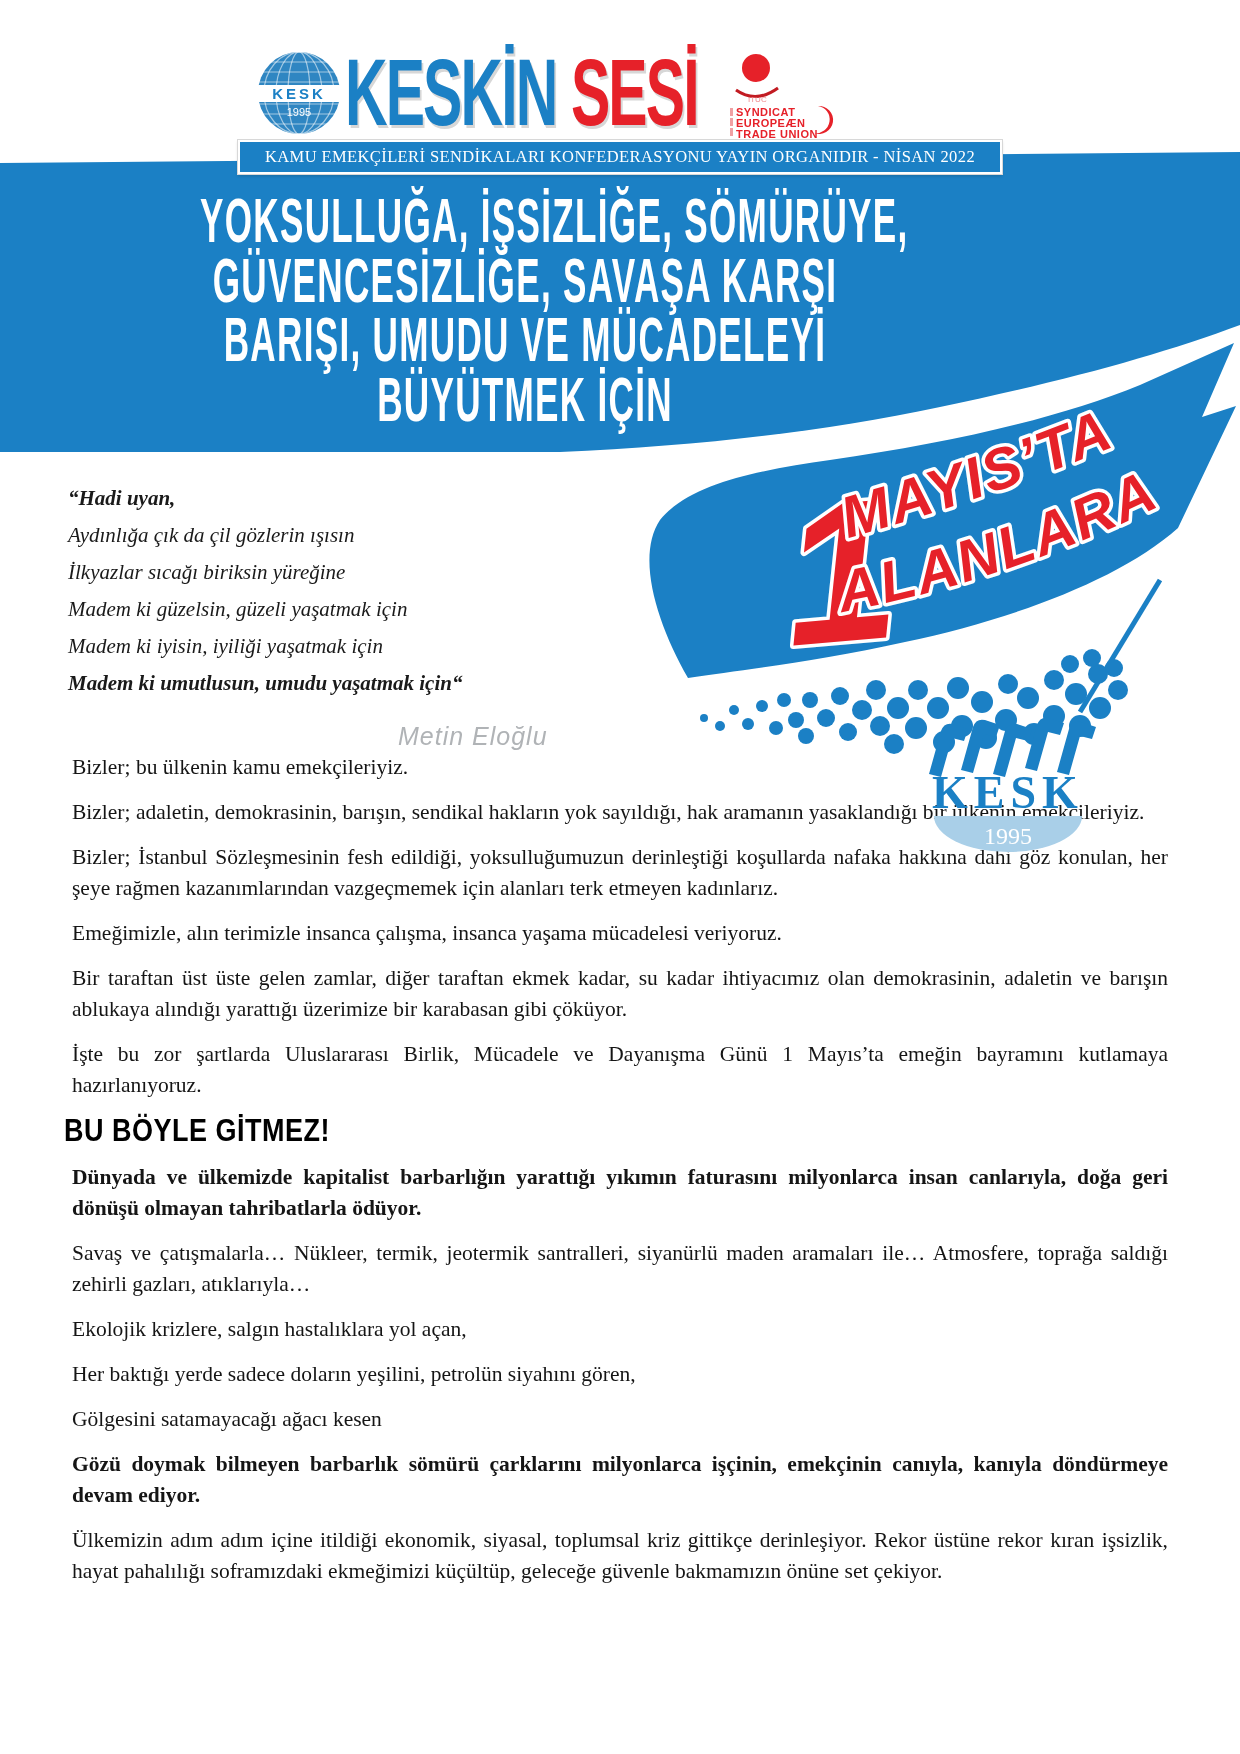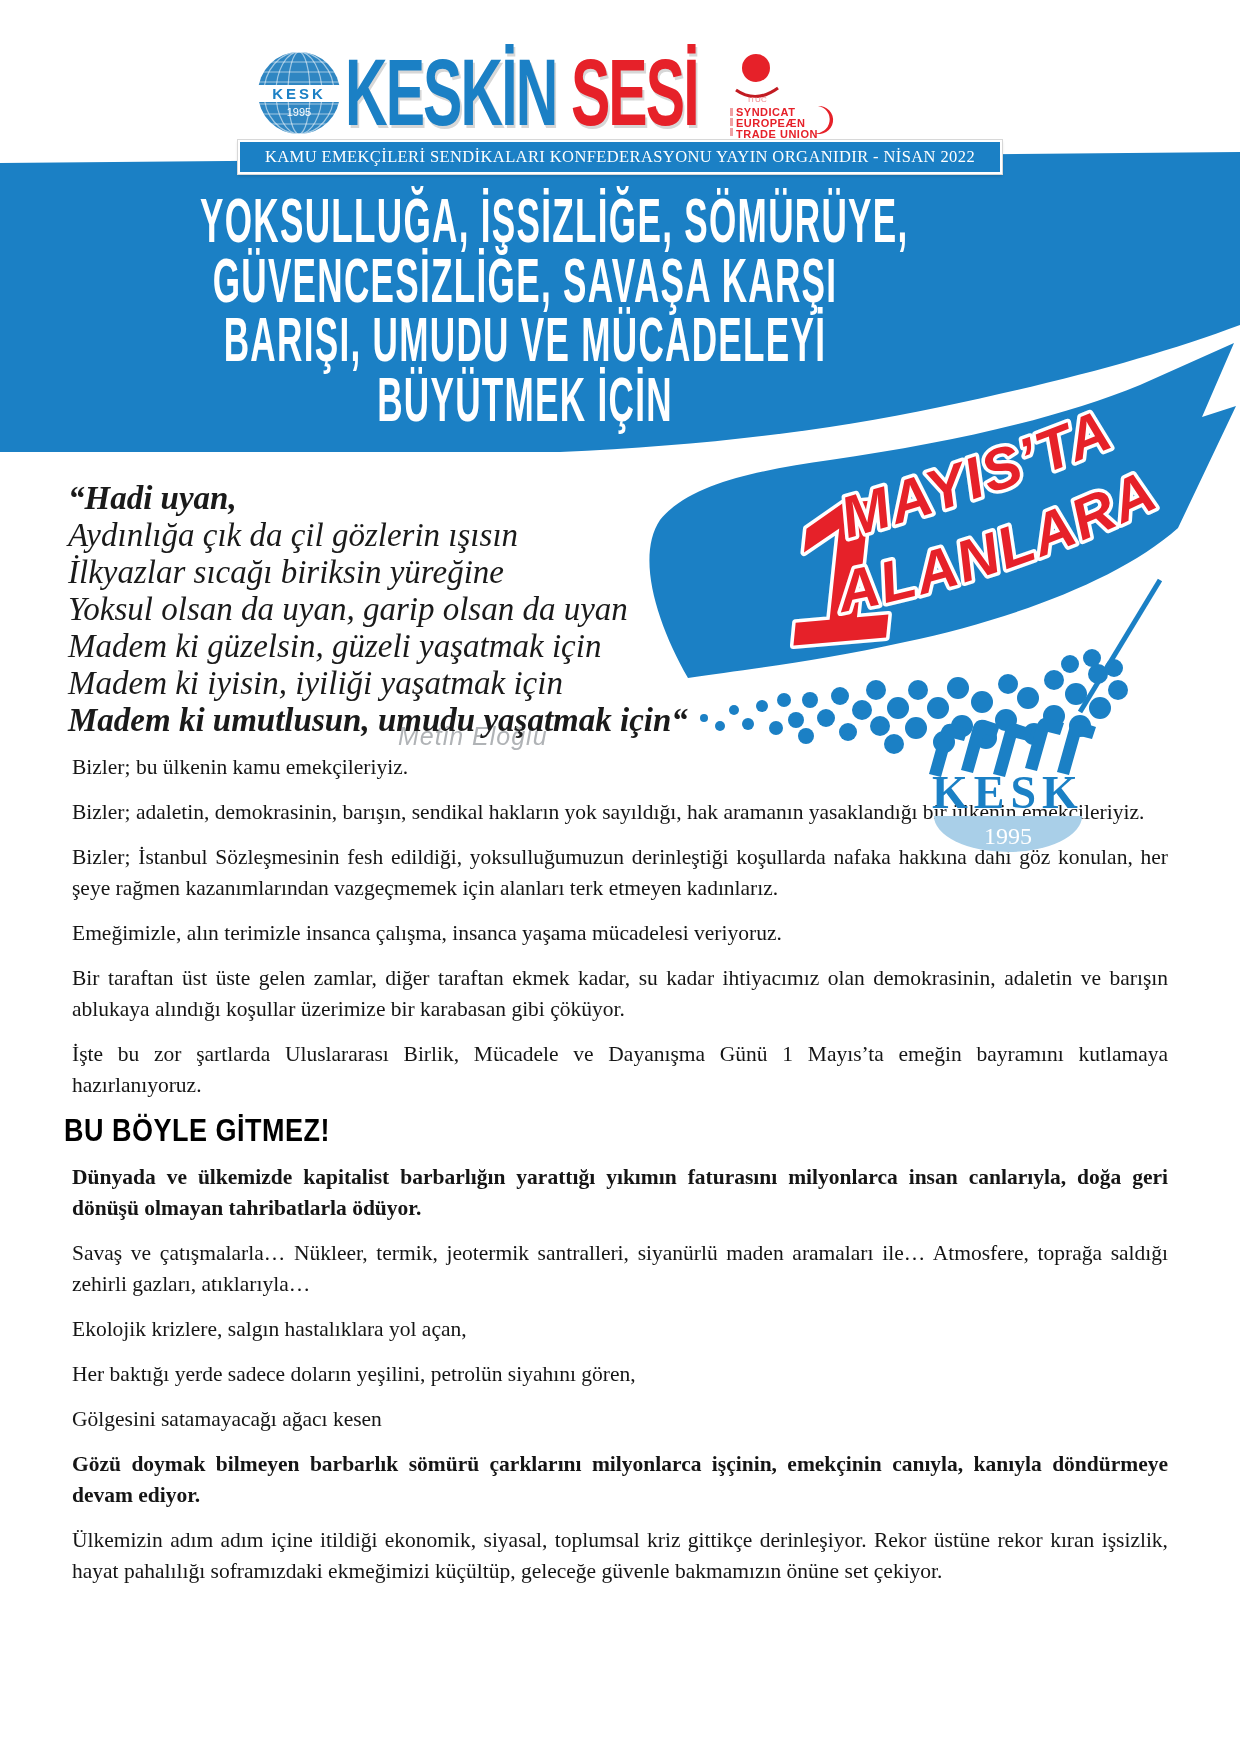--- a/index.html
+++ b/index.html
@@ -46,21 +46,21 @@
     transform:scale(0.65,1.15);transform-origin:50% 0;
   }
   .flag-word{
     font-family:"Liberation Sans",sans-serif;font-weight:bold;font-style:italic;
     fill:var(--red);stroke:#fff;stroke-width:7;paint-order:stroke;
     stroke-linejoin:round;letter-spacing:2px;
   }
   
   .poem{
     position:absolute;left:68px;top:480px;z-index:2;
-    font-style:italic;font-size:33px;line-height:37px;color:#1a1a1a;
+    font-style:italic;font-size:21px;line-height:37px;color:#1a1a1a;
   }
   .poem .bold{font-weight:bold;}
   .attribution{
     position:absolute;left:398px;top:722px;
     font-family:"Liberation Sans",sans-serif;font-style:italic;
     font-size:25px;color:#b0b3b6;letter-spacing:1px;
   }
   
   .kesk-logo{position:absolute;left:690px;top:640px;z-index:1;}
   
@@ -148,21 +148,20 @@
       <div>YOKSULLUĞA,  İŞSİZLİĞE, SÖMÜRÜYE,</div>
       <div>GÜVENCESİZLİĞE, SAVAŞA KARŞI</div>
       <div>BARIŞI, UMUDU VE MÜCADELEYİ</div>
       <div>BÜYÜTMEK İÇİN</div>
     </div>
 
   <div class="poem">
       <div class="bold">“Hadi uyan,</div>
       <div>Aydınlığa çık da çil gözlerin ışısın</div>
       <div>İlkyazlar sıcağı biriksin yüreğine</div>
-      <div>Yoksul olsan da uyan, garip olsan da uyan</div>
       <div>Madem ki güzelsin, güzeli yaşatmak için</div>
       <div>Madem ki iyisin, iyiliği yaşatmak için</div>
       <div class="bold">Madem ki umutlusun, umudu yaşatmak için“</div>
     </div>
   <div class="attribution">Metin Eloğlu</div>
 
   <svg class="kesk-logo" width="440" height="215" viewBox="0 0 440 215">
     <g fill="#1b80c5">
       <circle cx="14" cy="78" r="4"></circle>
         <circle cx="30" cy="86" r="5"></circle>
@@ -218,21 +217,21 @@
     <text x="318" y="168" text-anchor="middle" font-family="Liberation Serif,serif" font-weight="bold" font-size="46" letter-spacing="6" fill="#1b80c5">KESK</text>
     <path d="M244,176 A74,36 0 0 0 392,176 Z" fill="#a9cfe8"></path>
     <text x="318" y="204" text-anchor="middle" font-family="Liberation Serif,serif" font-size="24" fill="#fff">1995</text>
   </svg>
 
   <div class="article">
       <p>Bizler; bu ülkenin kamu emekçileriyiz.</p>
       <p>Bizler; adaletin, demokrasinin, barışın, sendikal hakların yok sayıldığı,  hak aramanın yasaklandığı bir ülkenin emekçileriyiz.</p>
       <p>Bizler; İstanbul Sözleşmesinin fesh edildiği, yoksulluğumuzun derinleştiği koşullarda nafaka hakkına dahi göz konulan, her şeye rağmen kazanımlarından vazgeçmemek için alanları terk etmeyen kadınlarız.</p>
       <p>Emeğimizle, alın terimizle insanca çalışma, insanca yaşama mücadelesi veriyoruz.</p>
-      <p>Bir taraftan üst üste gelen zamlar,  diğer taraftan ekmek kadar, su kadar ihtiyacımız olan demokrasinin, adaletin ve barışın ablukaya alındığı koşullar üzerimize bir karabasan gibi çöküyor.</p>
+      <p>Bir taraftan üst üste gelen zamlar,  diğer taraftan ekmek kadar, su kadar ihtiyacımız olan demokrasinin, adaletin ve barışın ablukaya alındığı yarattığı üzerimize bir karabasan gibi çöküyor.</p>
       <p>İşte bu zor şartlarda Uluslararası Birlik, Mücadele ve Dayanışma Günü 1 Mayıs’ta emeğin bayramını kutlamaya hazırlanıyoruz.</p>
       <h2>BU BÖYLE GİTMEZ!</h2>
       <p class="bold">Dünyada ve ülkemizde kapitalist barbarlığın yarattığı yıkımın faturasını milyonlarca insan canlarıyla, doğa geri dönüşü olmayan tahribatlarla ödüyor.</p>
       <p>Savaş ve çatışmalarla… Nükleer, termik, jeotermik santralleri, siyanürlü maden aramaları ile… Atmosfere, toprağa saldığı zehirli gazları, atıklarıyla…</p>
       <p>Ekolojik krizlere, salgın hastalıklara yol açan,</p>
       <p>Her baktığı yerde sadece doların yeşilini,  petrolün siyahını gören,</p>
       <p>Gölgesini satamayacağı ağacı kesen</p>
       <p class="bold">Gözü doymak bilmeyen barbarlık sömürü çarklarını milyonlarca işçinin, emekçinin canıyla, kanıyla döndürmeye devam ediyor.</p>
       <p>Ülkemizin adım adım içine itildiği ekonomik, siyasal, toplumsal kriz gittikçe derinleşiyor. Rekor üstüne rekor kıran işsizlik, hayat pahalılığı soframızdaki ekmeğimizi küçültüp, geleceğe güvenle bakmamızın önüne set çekiyor.</p>
     </div>

